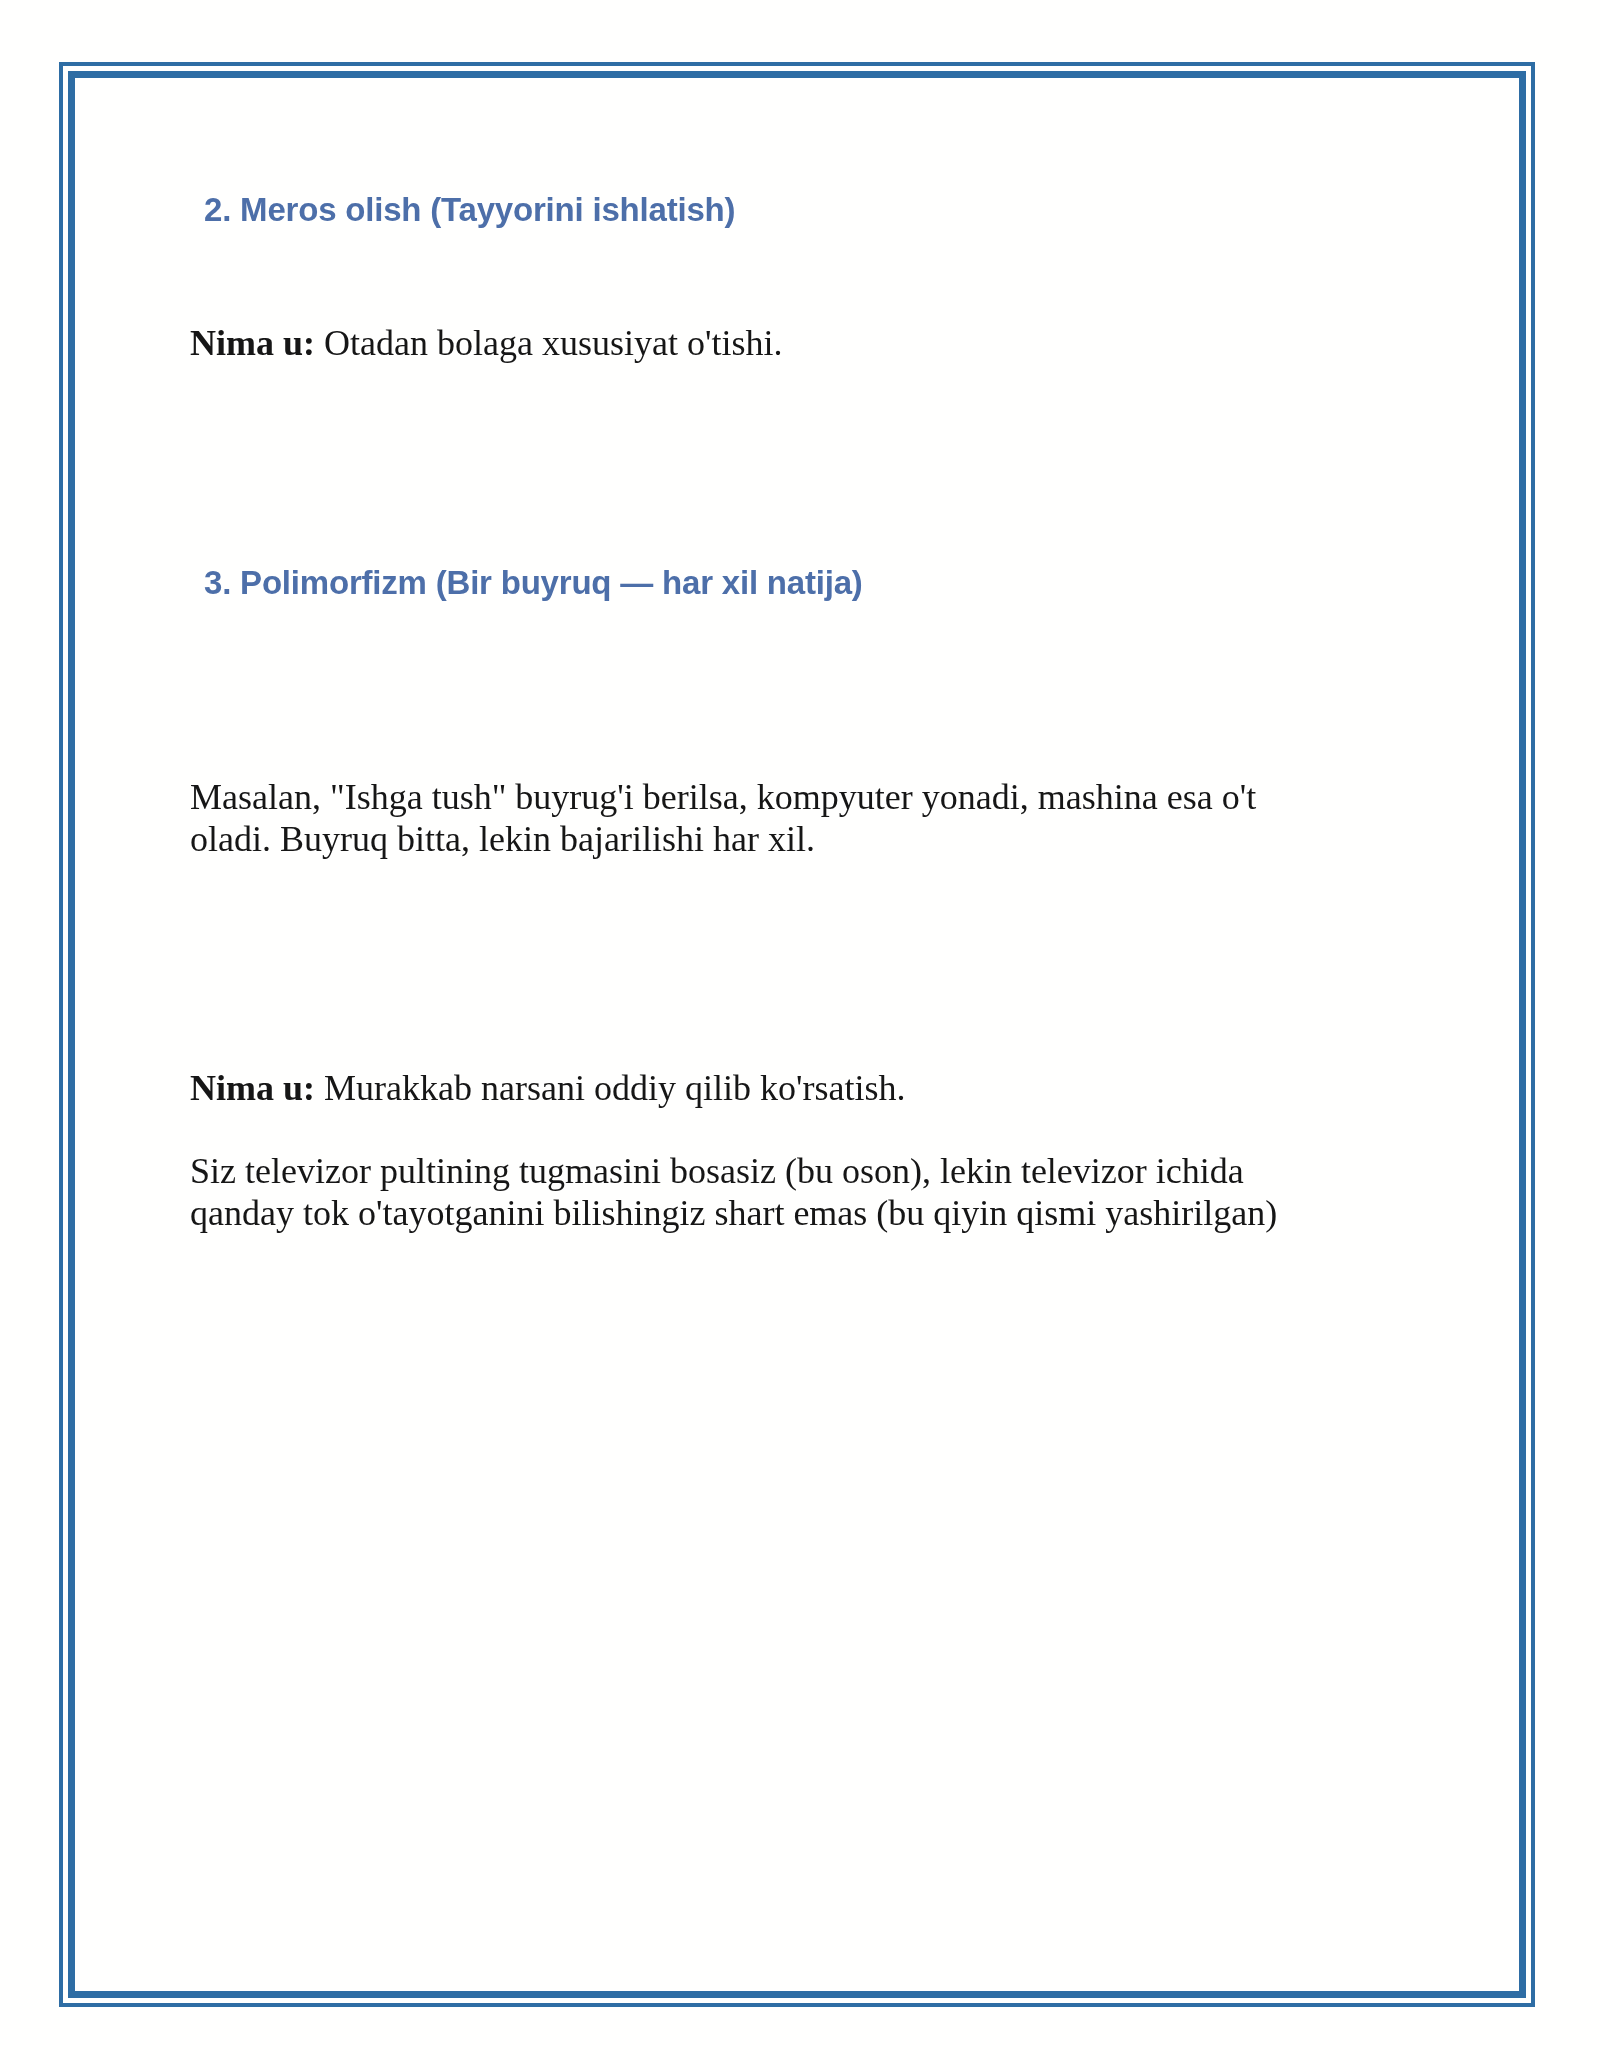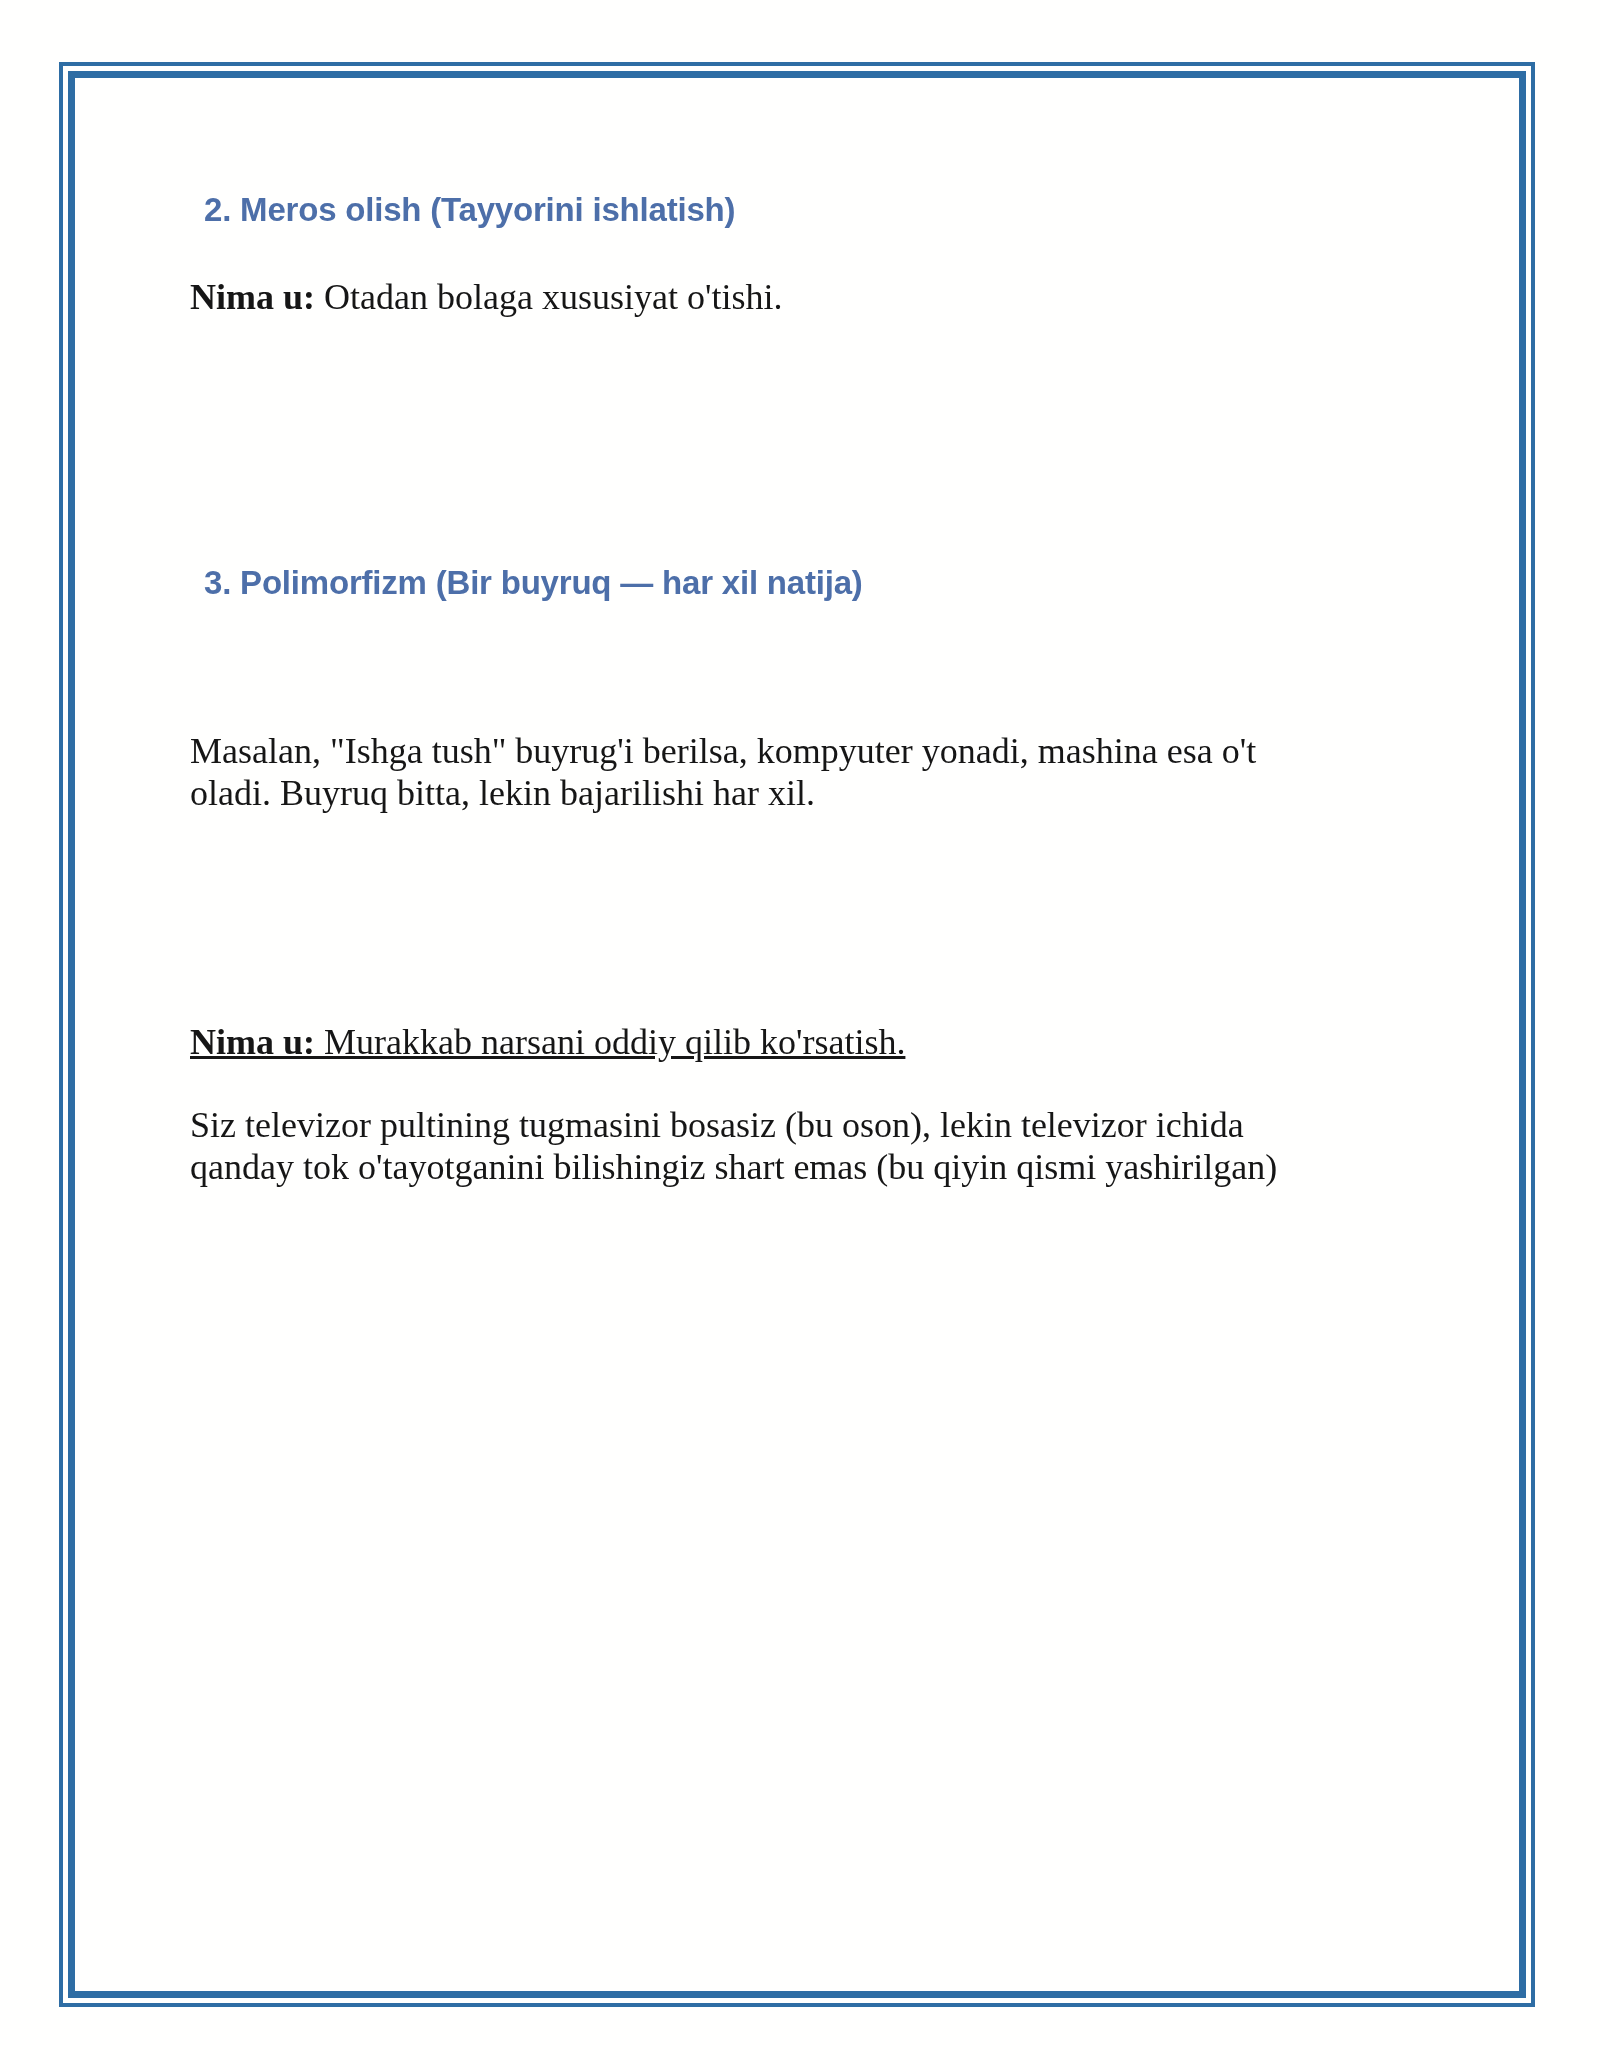--- a/index.html
+++ b/index.html
@@ -21,21 +21,21 @@
     left: 59px; top: 62px;
     width: 1476px; height: 1945px;
     border: 4px solid #2e6da4;
     padding: 5px;
   }
   .frame-inner {
     width: 100%; height: 100%;
     border: 7px solid #2e6da4;
   }
 
-  .block { position: absolute; left: 190px; width: 1160px; }
+  .block { position: absolute; left: 190px; width: 1160px; margin-top: 46px; }
 
   h2.sec-heading {
     position: absolute;
     left: 204px;
     width: 1160px;
     font-family: "Liberation Sans", sans-serif;
     font-weight: bold;
     font-size: 33px;
     line-height: 40px;
     color: #4d6fa9;
@@ -65,18 +65,18 @@
   <p class="body-par block" style="top:276px;"><b>Nima u:</b><span> Otadan bolaga xususiyat o'tishi.</span></p>
 
 
   <h2 class="sec-heading" style="top:563px;">3. Polimorfizm (Bir buyruq — har xil natija)</h2>
 
 
   <p class="body-par multiline block" style="top:730px;"> Masalan, "Ishga tush" buyrug'i berilsa, kompyuter yonadi, mashina esa o't
 oladi. Buyruq bitta, lekin bajarilishi har xil.</p>
 
 
-  <p class="body-par block" style="top:1021px;text-decoration:underline;"><b>Nima u:</b><span> Murakkab narsani oddiy qilib ko'rsatish.</span></p>
+  <p class="body-par block" style="top:1021px;"><b>Nima u:</b><span> Murakkab narsani oddiy qilib ko'rsatish.</span></p>
 
   <p class="body-par multiline block" style="top:1104px;">Siz televizor pultining tugmasini bosasiz (bu oson), lekin televizor ichida
 qanday tok o'tayotganini bilishingiz shart emas (bu qiyin qismi yashirilgan)</p>
 
 </div>
 
 </body></html>

